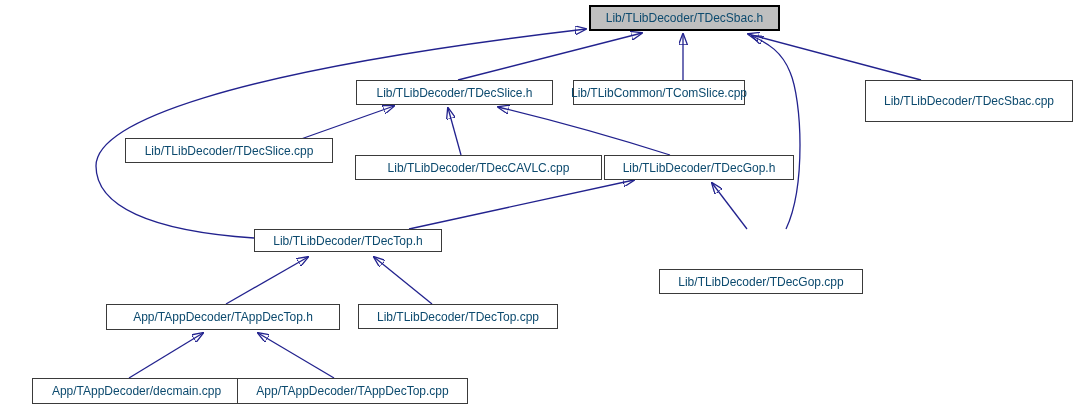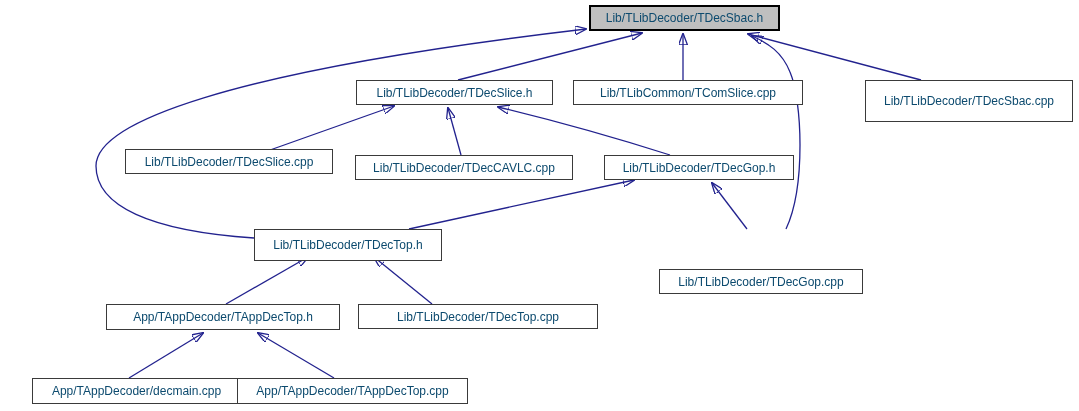--- a/index.html
+++ b/index.html
@@ -24,29 +24,29 @@
     display:flex;align-items:center;justify-content:center;
     cursor:pointer;
   }
   .node.root{
     background:#bfbfbf;
     border:2px solid #000000;
   }
   
   #n-tdecsbac-h    {left:589px;top:5px;  width:191px;height:26px;}
   #n-tdecslice-h   {left:356px;top:80px; width:197px;height:25px;}
-  #n-tcomslice-cpp {left:573px;top:80px; width:230px;height:25px;}
+  #n-tcomslice-cpp {left:573px;top:80px; width:172px;height:25px;}
   #n-tdecsbac-cpp  {left:865px;top:80px; width:208px;height:42px;}
-  #n-tdecslice-cpp {left:125px;top:149px;width:208px;height:25px;}
-  #n-tdeccavlc-cpp {left:355px;top:155px;width:218px;height:25px;}
+  #n-tdecslice-cpp {left:125px;top:138px;width:208px;height:25px;}
+  #n-tdeccavlc-cpp {left:355px;top:155px;width:247px;height:25px;}
   #n-tdecgop-h     {left:604px;top:155px;width:190px;height:25px;text-align:right;}
-  #n-tdectop-h     {left:254px;top:229px;width:188px;height:32px;}
+  #n-tdectop-h     {left:254px;top:229px;width:188px;height:23px;}
   #n-tdecgop-cpp   {left:659px;top:229px;width:204px;height:25px;margin-top:40px;}
   #n-tappdectop-h  {left:106px;top:304px;width:234px;height:26px;}
-  #n-tdectop-cpp   {left:358px;top:304px;width:240px;height:25px;}
+  #n-tdectop-cpp   {left:358px;top:304px;width:200px;height:25px;}
   #n-decmain-cpp   {left:4px;  top:378px;width:209px;height:26px;margin-left:28px;}
   #n-tappdectop-cpp{left:237px;top:378px;width:231px;height:26px;}
 </style>
 </head>
 <body>
 
 <div class="canvas">
 
   <svg class="edges" viewBox="0 0 1079 411" xmlns="http://www.w3.org/2000/svg">
     <defs>

